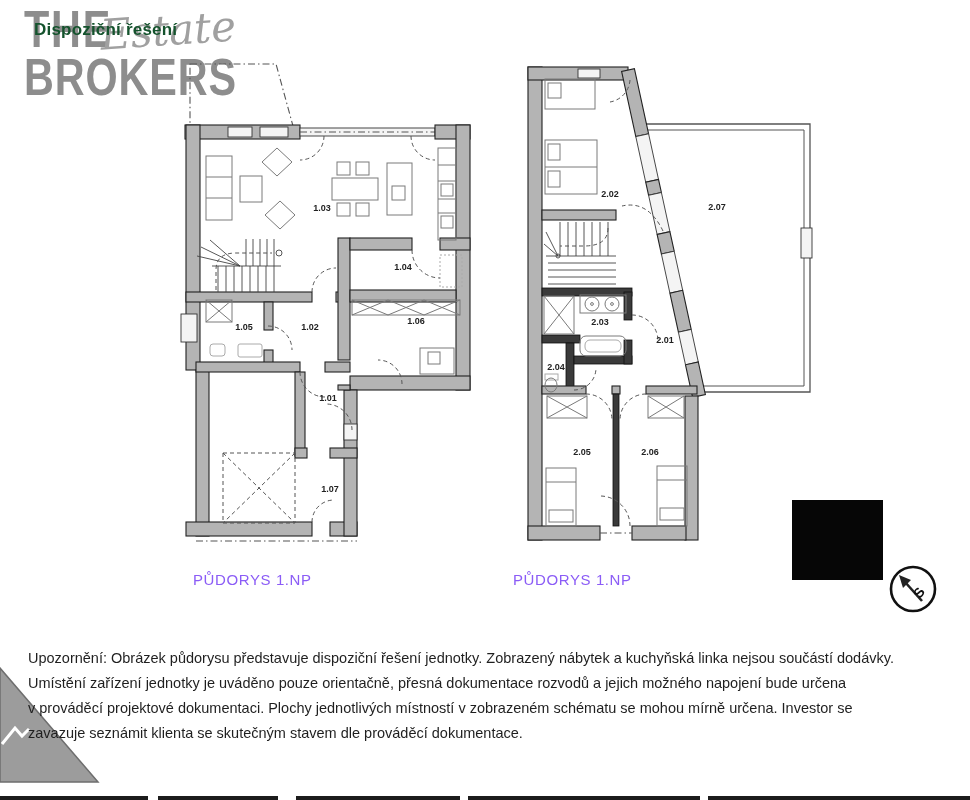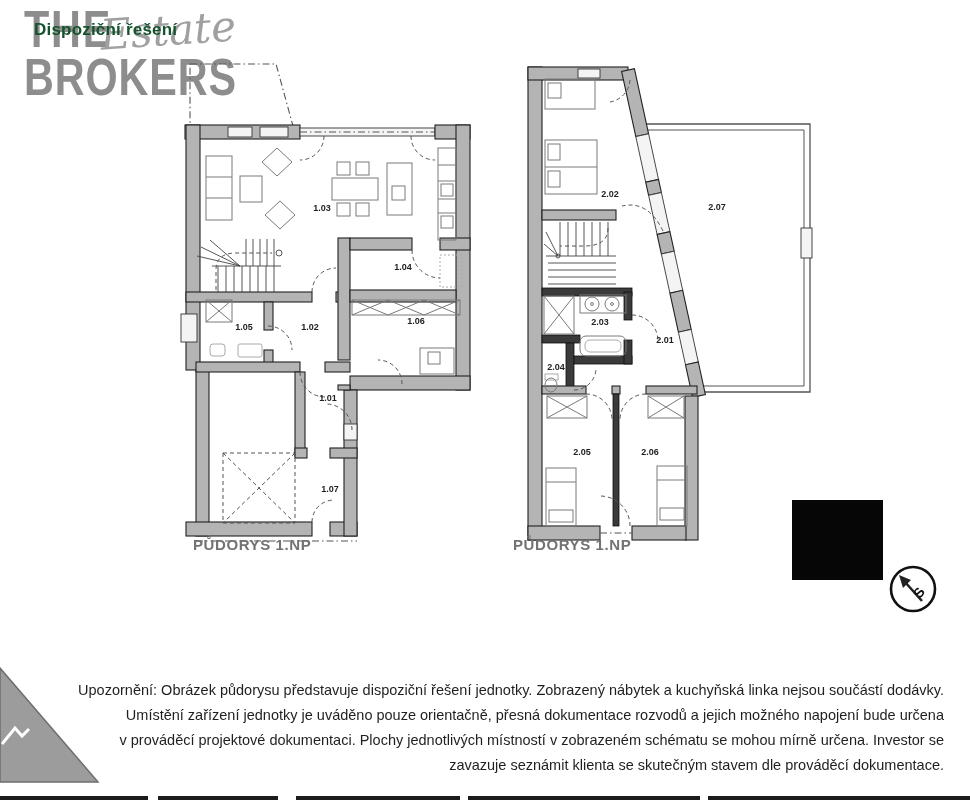--- a/index.html
+++ b/index.html
@@ -9,25 +9,25 @@
   #logo{position:absolute;left:22px;top:4px;width:260px;height:110px;}
   .logo-the{position:absolute;left:2px;top:0px;font-size:47px;line-height:44px;font-weight:bold;
             color:#8d8d8d;letter-spacing:2px;transform:scale(.88,1.12);transform-origin:left top;}
   .logo-brokers{position:absolute;left:2px;top:47px;font-size:47px;line-height:46px;font-weight:bold;
             color:#8d8d8d;letter-spacing:1px;transform:scale(.88,1.12);transform-origin:left top;}
   .logo-estate{position:absolute;left:78px;top:2px;font-family:"DejaVu Serif",serif;font-style:italic;
             font-size:42px;color:#a0a0a0;transform:rotate(-4deg);}
   .logo-tagline{position:absolute;left:12px;top:16px;font-size:17px;font-weight:bold;color:#14532d;
             letter-spacing:.2px;}
   
-  .plan-title{position:absolute;top:536px;font-size:15px;font-weight:700;color:#737373;letter-spacing:.6px;}
+  .plan-title{position:absolute;top:571px;font-size:15px;font-weight:400;color:#8b5cf6;letter-spacing:.6px;}
   #title-1np{left:193px;}
   #title-2np{left:513px;}
   
-  #disclaimer{position:absolute;left:28px;top:678px;width:916px;text-align:right;color:#1f1f1f;}
+  #disclaimer{position:absolute;left:28px;top:646px;width:916px;text-align:left;color:#1f1f1f;}
   #disclaimer .dline{font-size:14.5px;line-height:25px;white-space:nowrap;}
   
   #black-box{position:absolute;left:792px;top:500px;width:91px;height:80px;background:#060606;}
   
   #drawing{position:absolute;left:0;top:0;}
   .wall{fill:#b4b4b4;stroke:#222;stroke-width:1.1;}
   .wall-dark{fill:#3a3a3a;stroke:#111;stroke-width:.8;}
   .win{fill:#f4f4f4;stroke:#333;stroke-width:.9;}
   .furn{fill:none;stroke:#7a7a7a;stroke-width:1;}
   .furn-l{fill:none;stroke:#aaa;stroke-width:1;}

